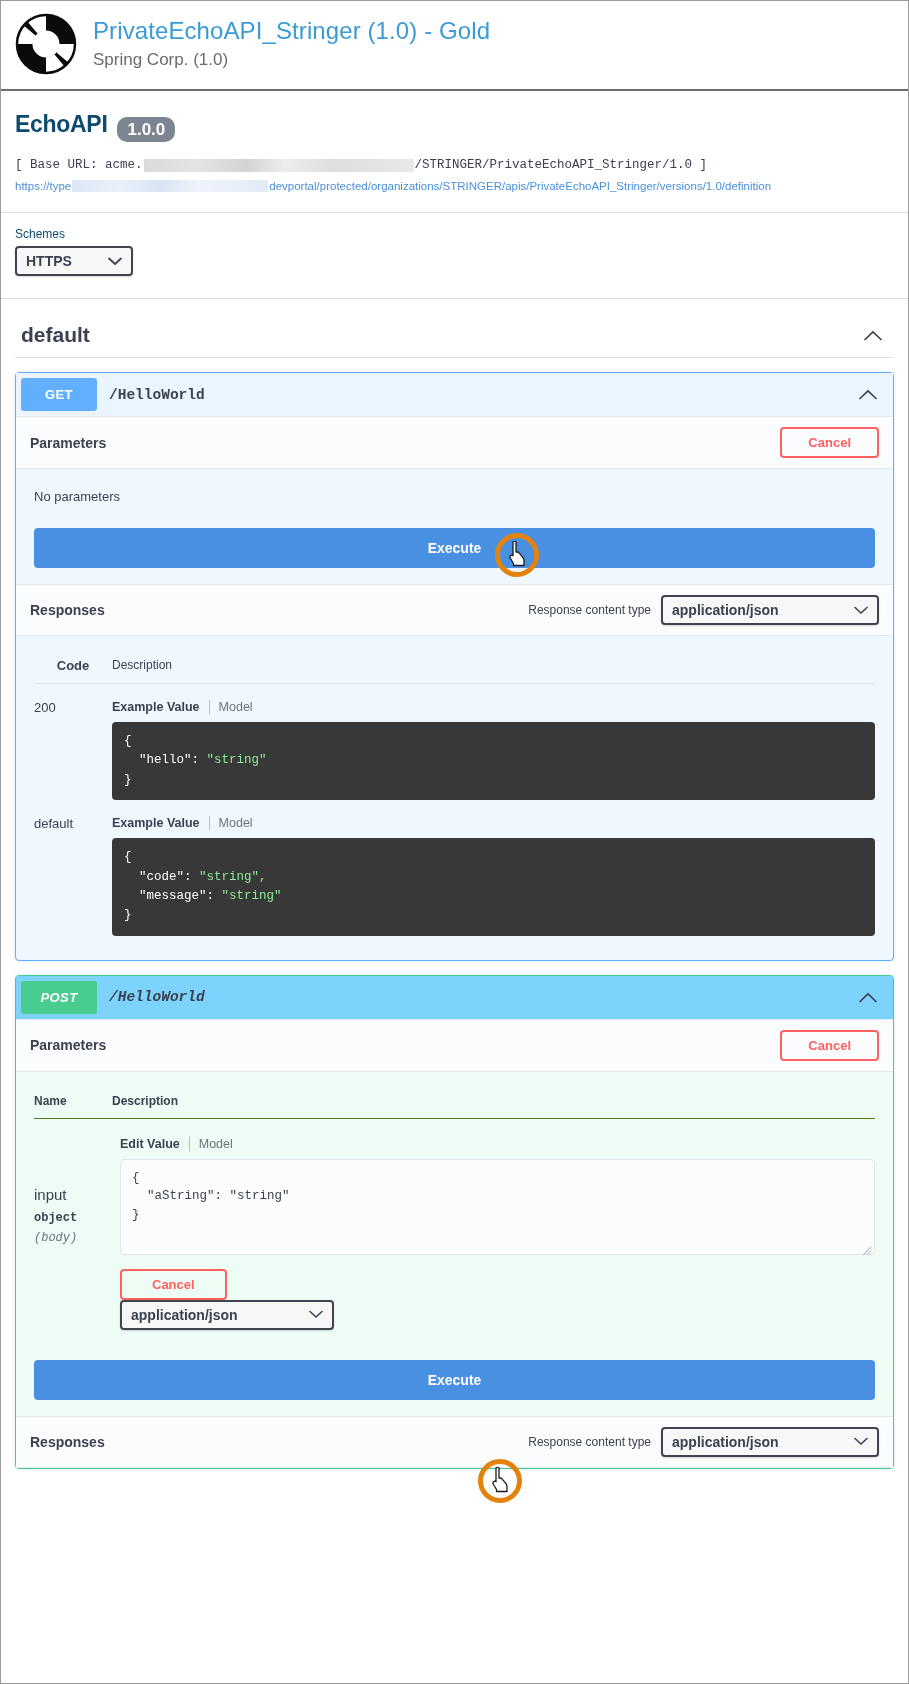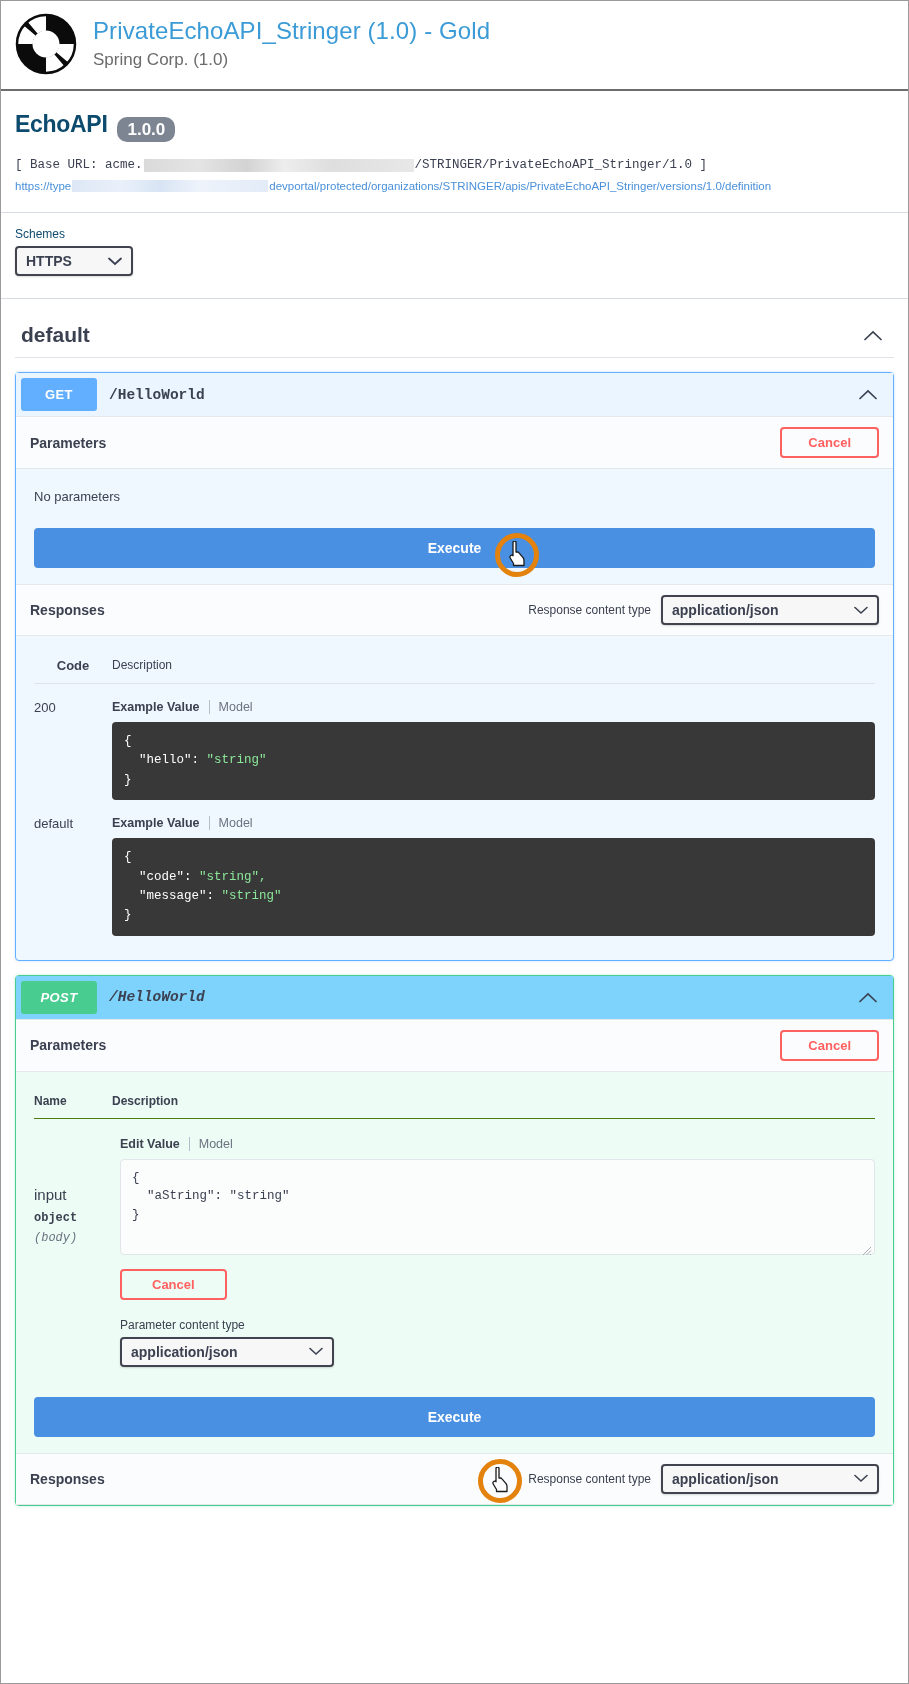--- a/index.html
+++ b/index.html
@@ -509,21 +509,20 @@
 }</div>
               <span class="resize-grip">
                 <svg width="10" height="10" viewBox="0 0 10 10">
                   <path d="M9 1 L1 9 M9 4.5 L4.5 9 M9 8 L8 9" stroke="#9aa1a9" stroke-width="0.9" fill="none"></path>
                 </svg>
               </span>
             </div>
             <div class="param-cancel-wrap">
               <button class="btn-cancel-sm">Cancel</button>
             </div>
-            <div class="pct-label">Parameter content type</div>
             <div class="select-box wide">
               <span>application/json</span>
               <span class="chev">
                 <svg width="14" height="9" viewBox="0 0 14 9">
                     <path d="M1 1.5 L7 7 L13 1.5" fill="none" stroke="#3b4151" stroke-width="1.6" stroke-linecap="round"></path>
                   </svg>
               </span>
             </div>
           </div>
         </div>

